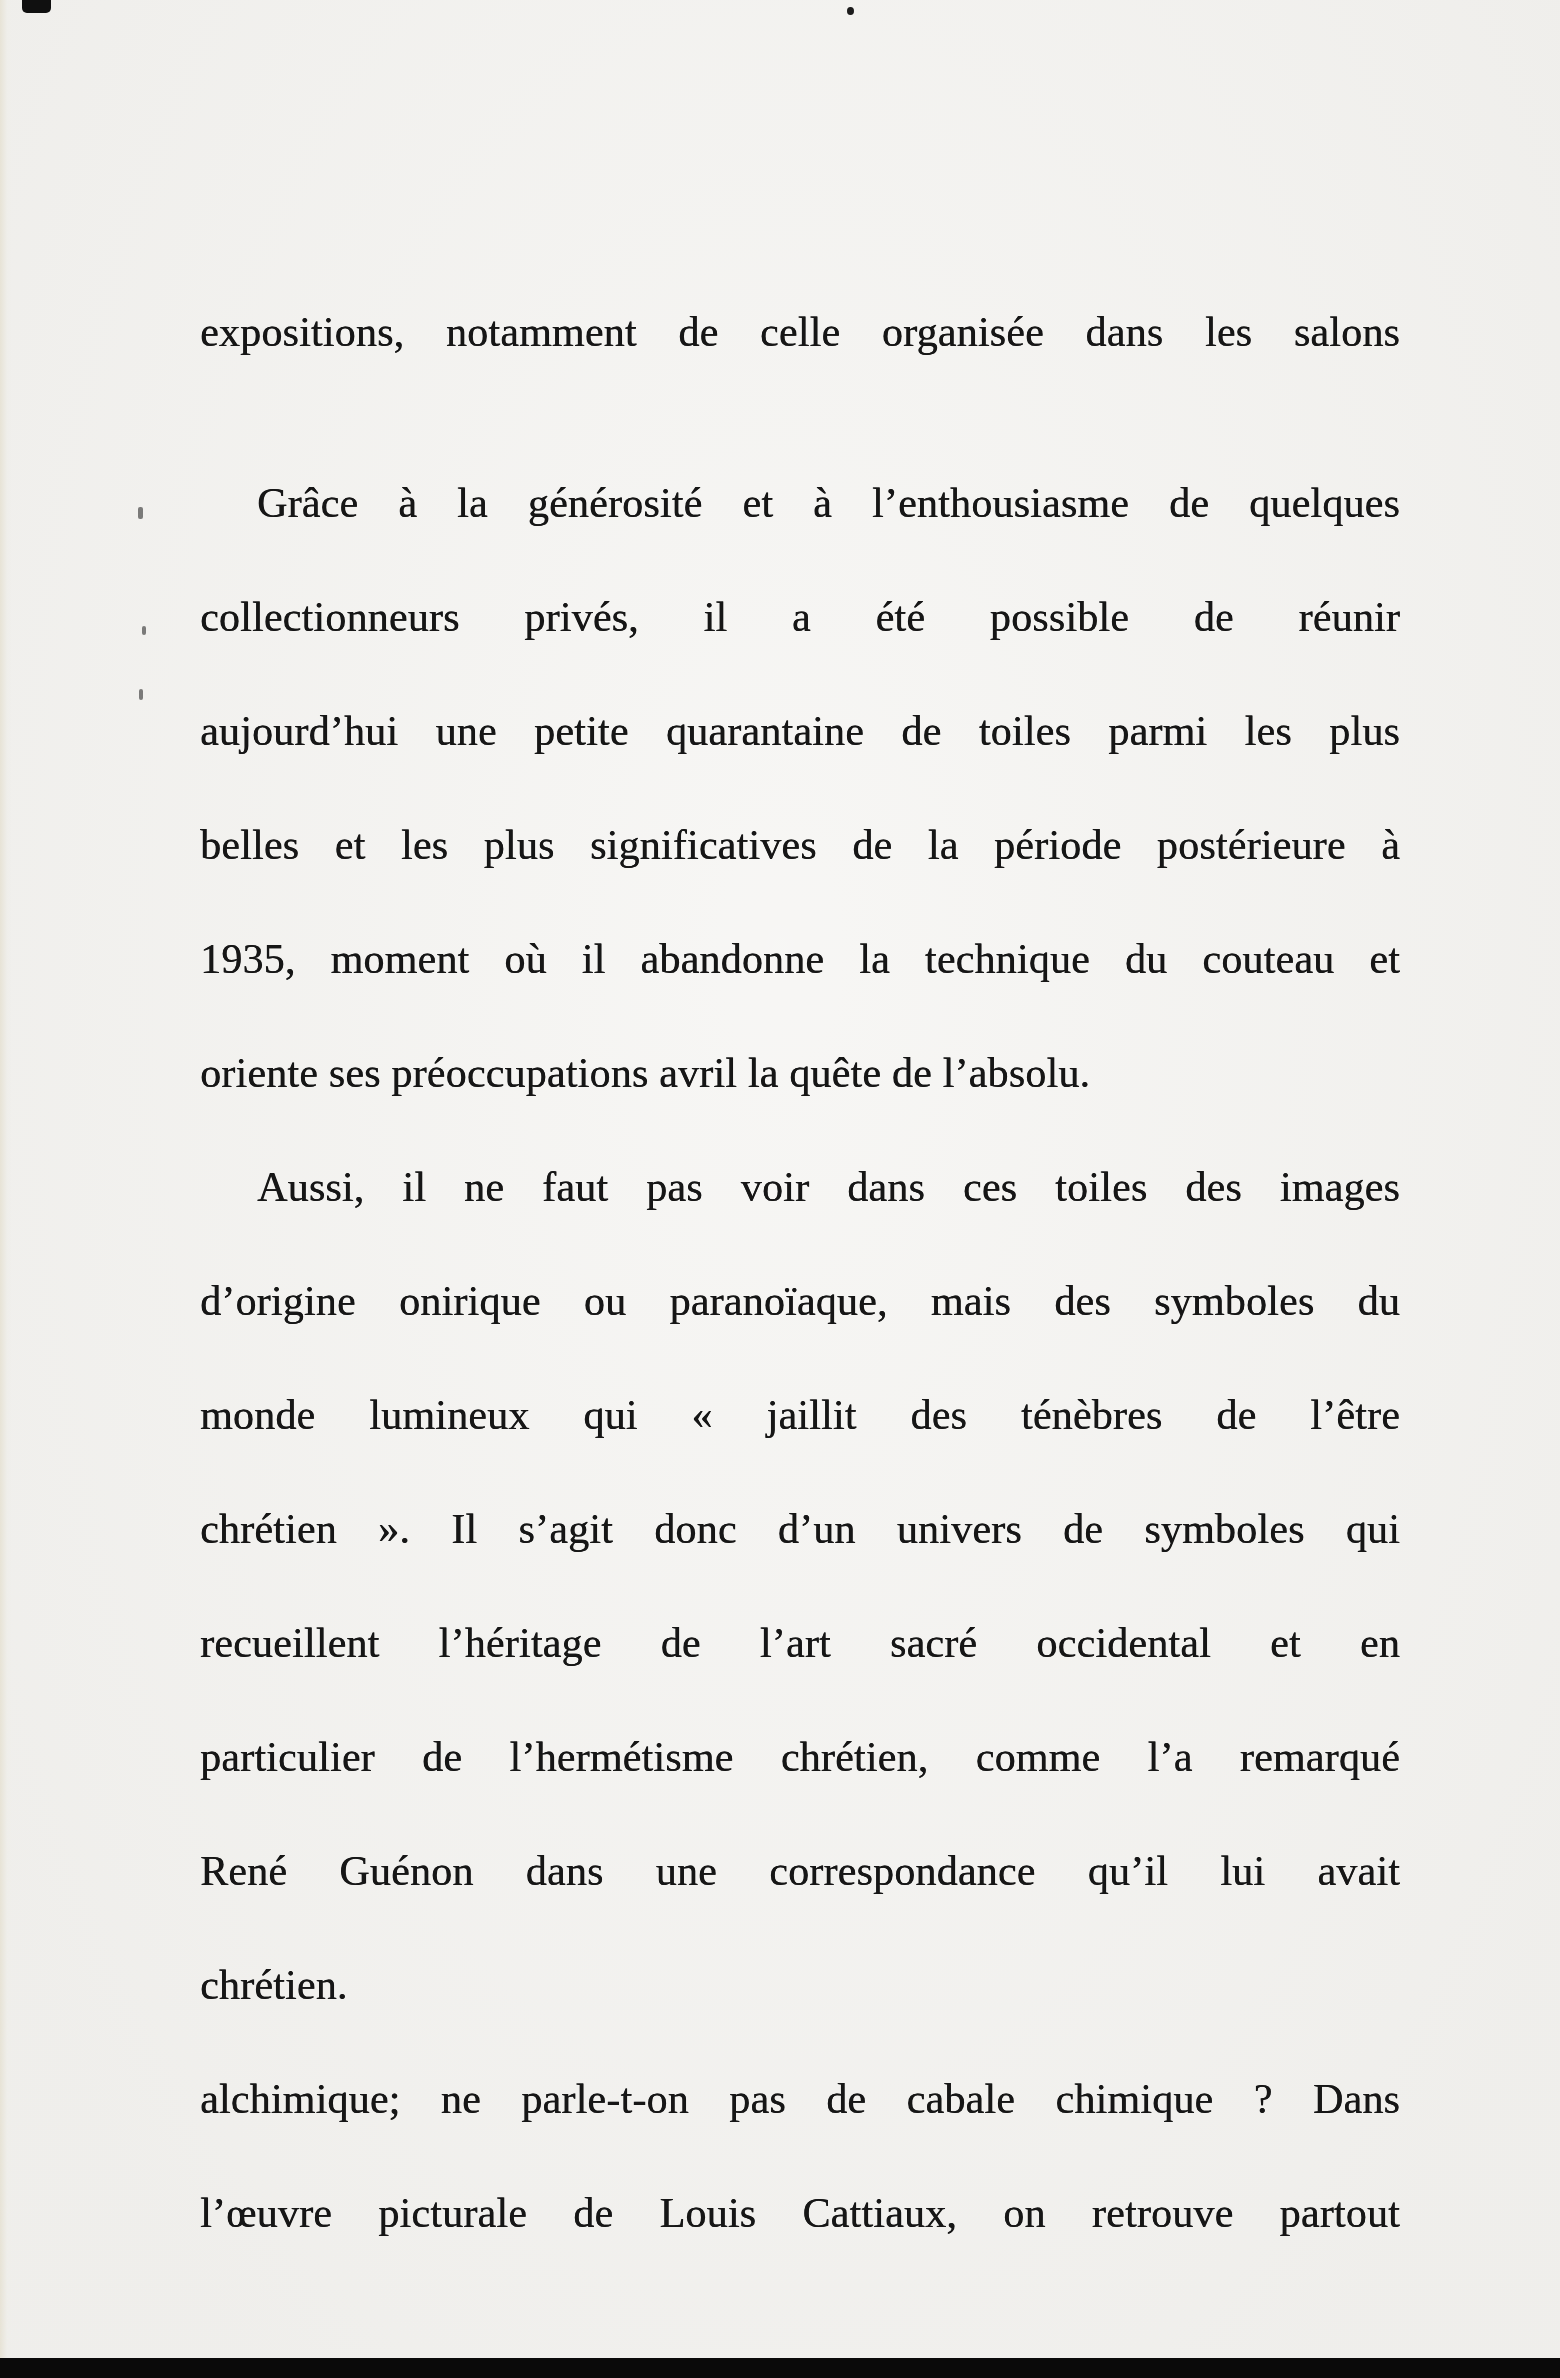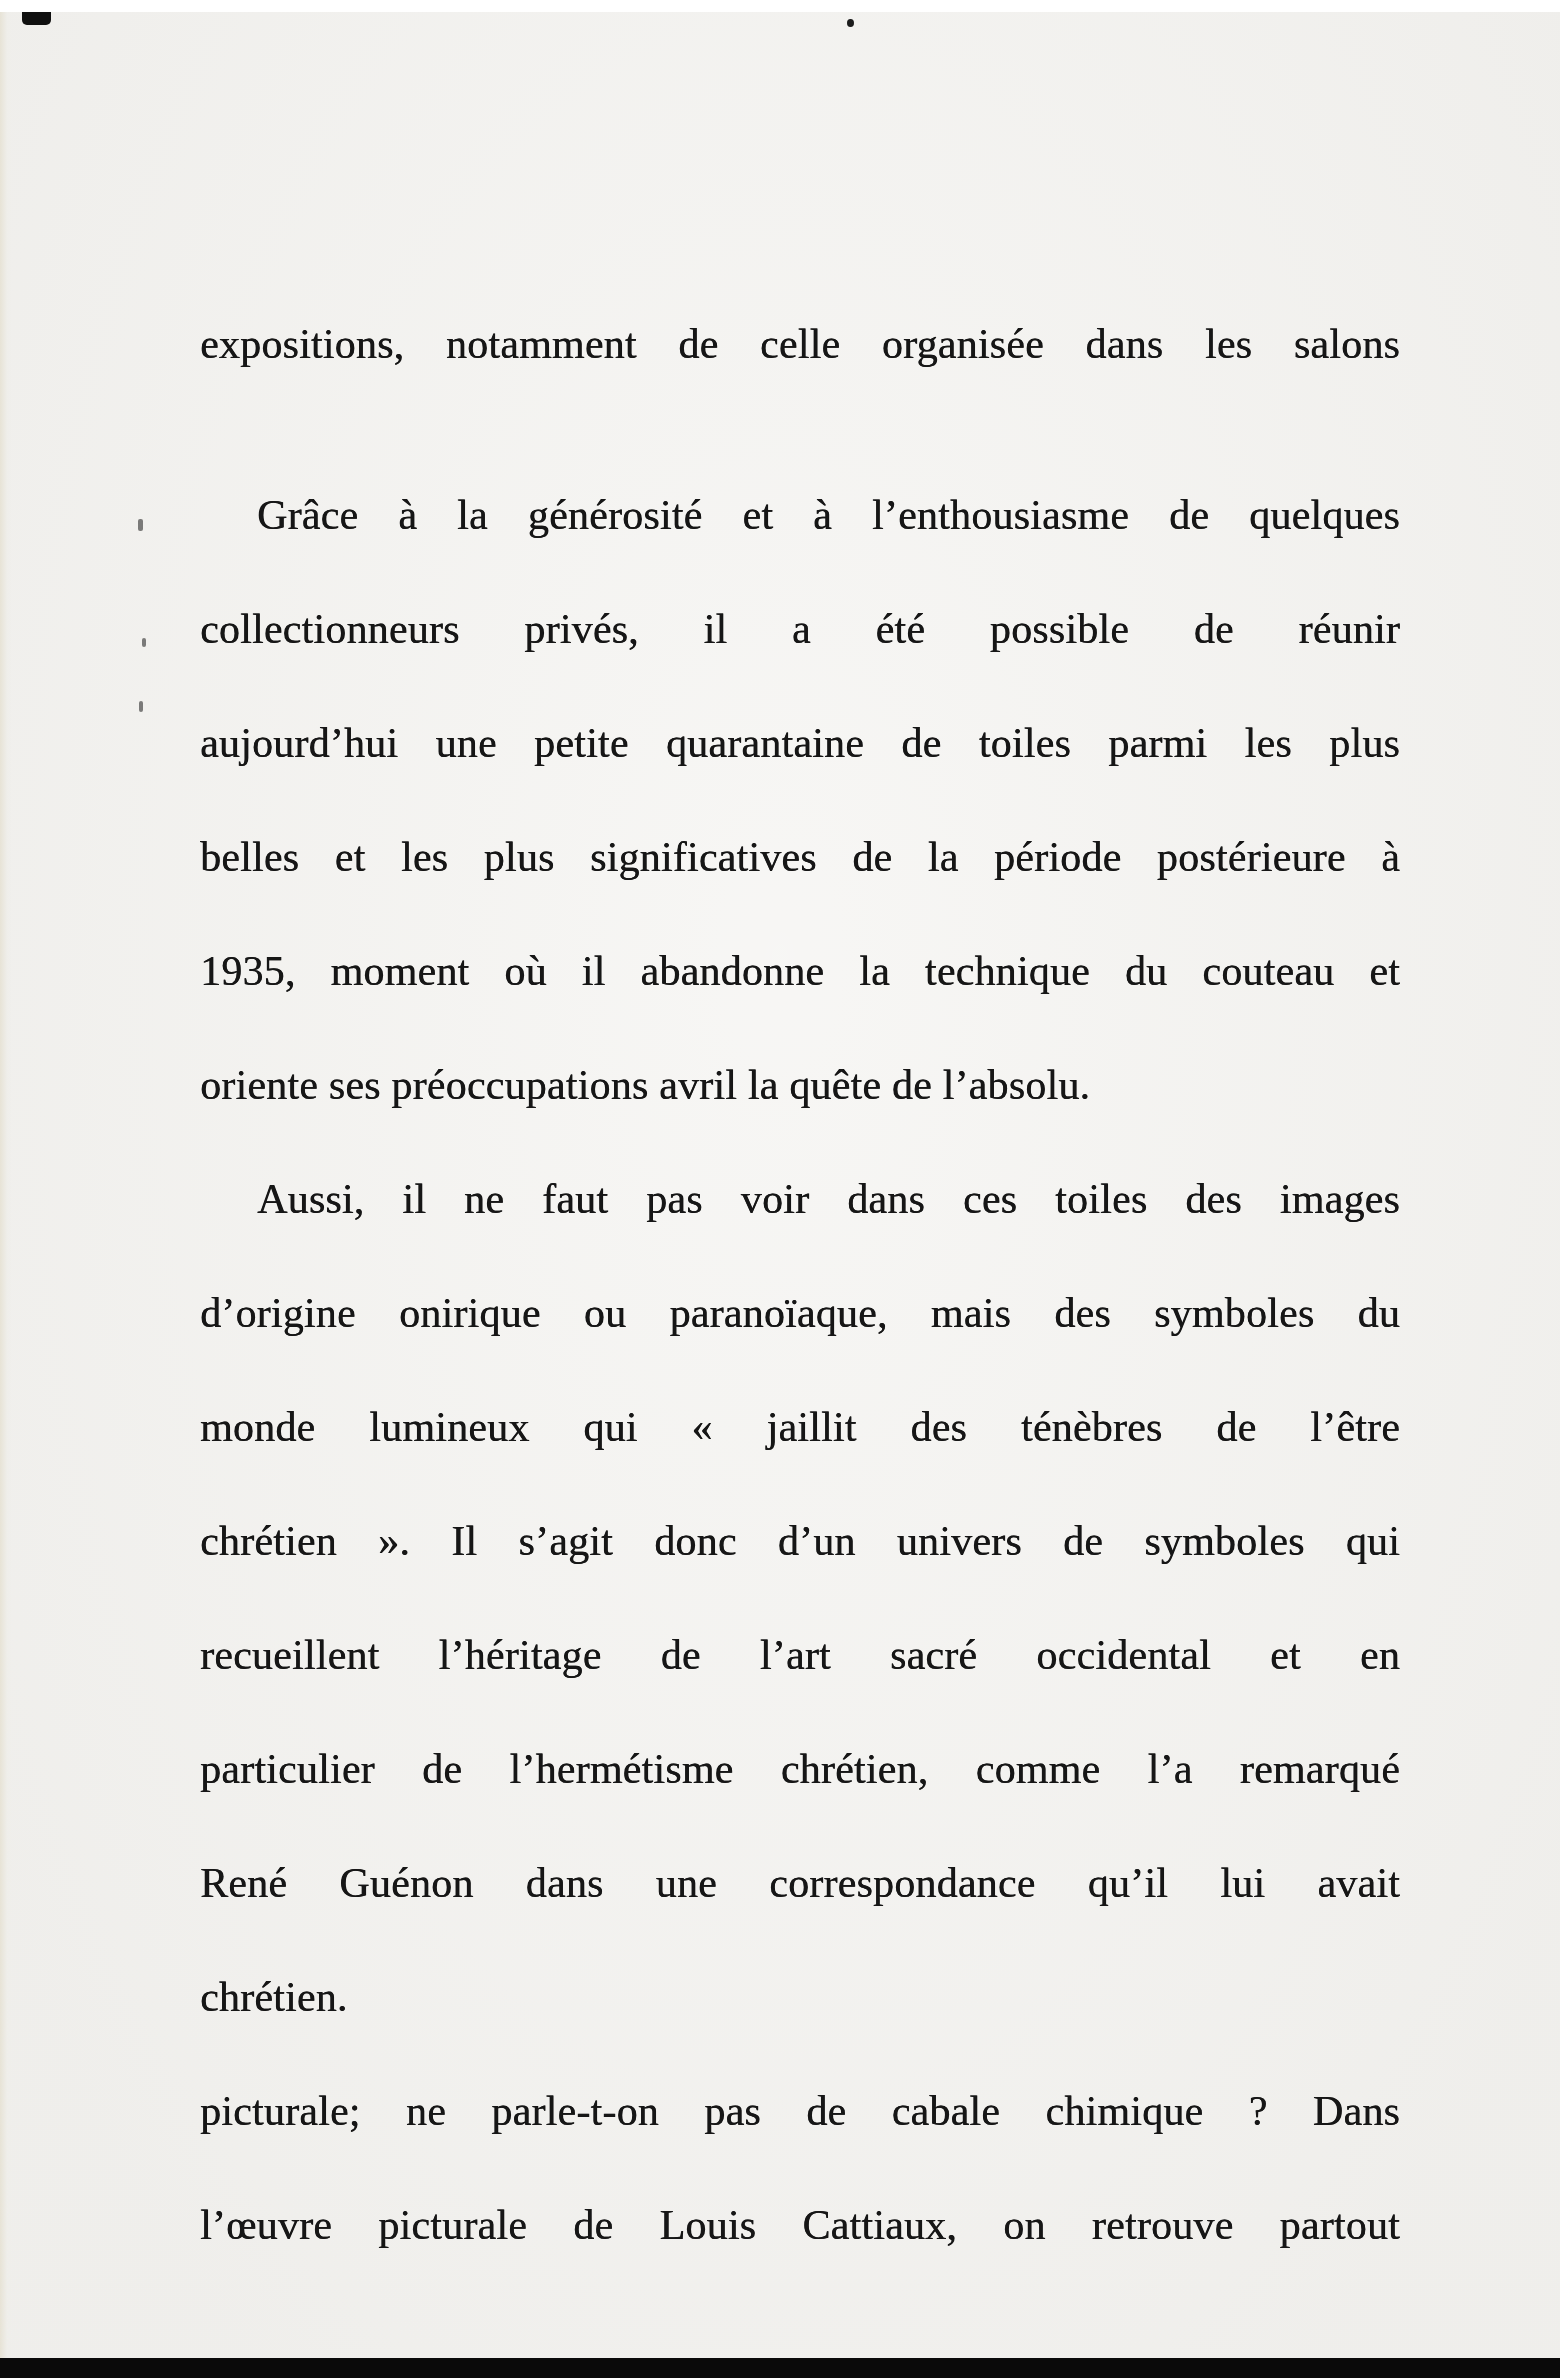--- a/index.html
+++ b/index.html
@@ -12,21 +12,20 @@
     position: relative;
     overflow: hidden;
     font-family: "Liberation Serif", serif;
   }
   .page {
     position: absolute;
     inset: 0;
     background:
       radial-gradient(ellipse at 50% 40%, rgba(255,255,255,0.35), rgba(0,0,0,0.015) 85%),
       #f3f2ef;
-    margin-top: 12px;
   }
   .edge-left {
     position: absolute;
     left: 0; top: 0;
     width: 11.7px; height: 100%;
     background: linear-gradient(90deg, #e7e3d6 0%, #efeeea 60%, rgba(243,242,239,0) 100%);
   }
   .bottom-bar {
     position: absolute;
     left: 0; bottom: 0;
@@ -114,19 +113,19 @@
         <div class="line justify indent">Aussi, il ne faut pas voir dans ces toiles des images</div>
         <div class="line justify">d’origine onirique ou paranoïaque, mais des symboles du</div>
         <div class="line justify">monde lumineux qui « jaillit des ténèbres de l’être</div>
         <div class="line justify">chrétien ». Il s’agit donc d’un univers de symboles qui</div>
         <div class="line justify">recueillent l’héritage de l’art sacré occidental et en</div>
         <div class="line justify">particulier de l’hermétisme chrétien, comme l’a remarqué</div>
         <div class="line justify">René Guénon dans une correspondance qu’il lui avait</div>
         <div class="line">chrétien.</div>
       </div>
       <div class="paragraph">
-        <div class="line justify">picturale; ne parle-t-on pas de cabale chimique ? Dans</div>
+        <div class="line justify">alchimique; ne parle-t-on pas de cabale chimique ? Dans</div>
         <div class="line justify">l’œuvre picturale de Louis Cattiaux, on retrouve partout</div>
       </div>
     </div>
   <div class="bottom-bar" style="background: rgb(10, 10, 10);"></div>
 </div>
 
 
 </body></html>

